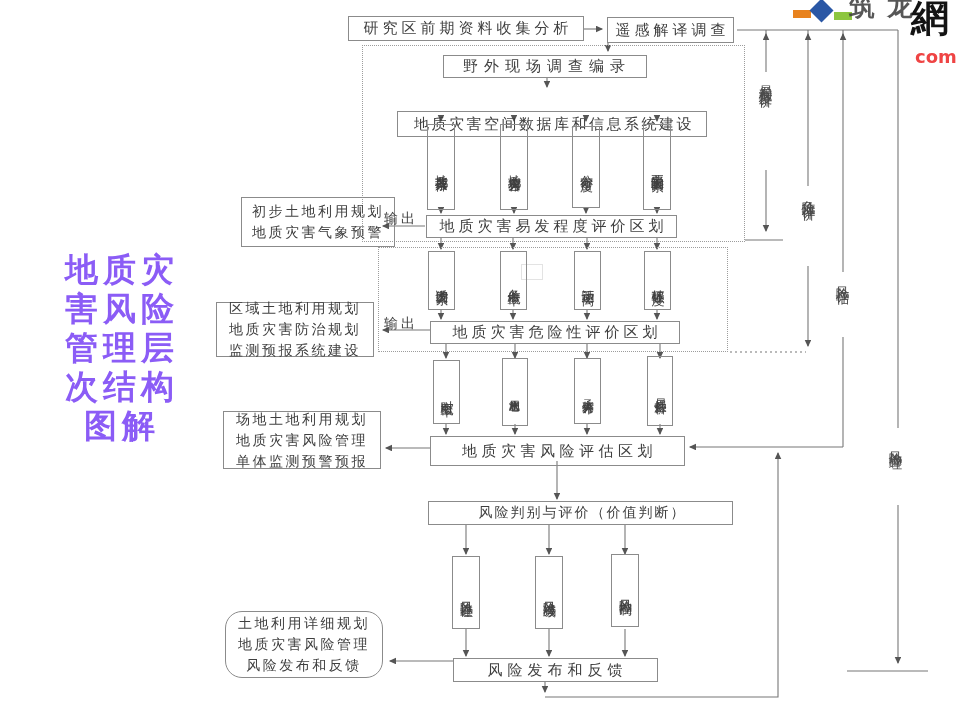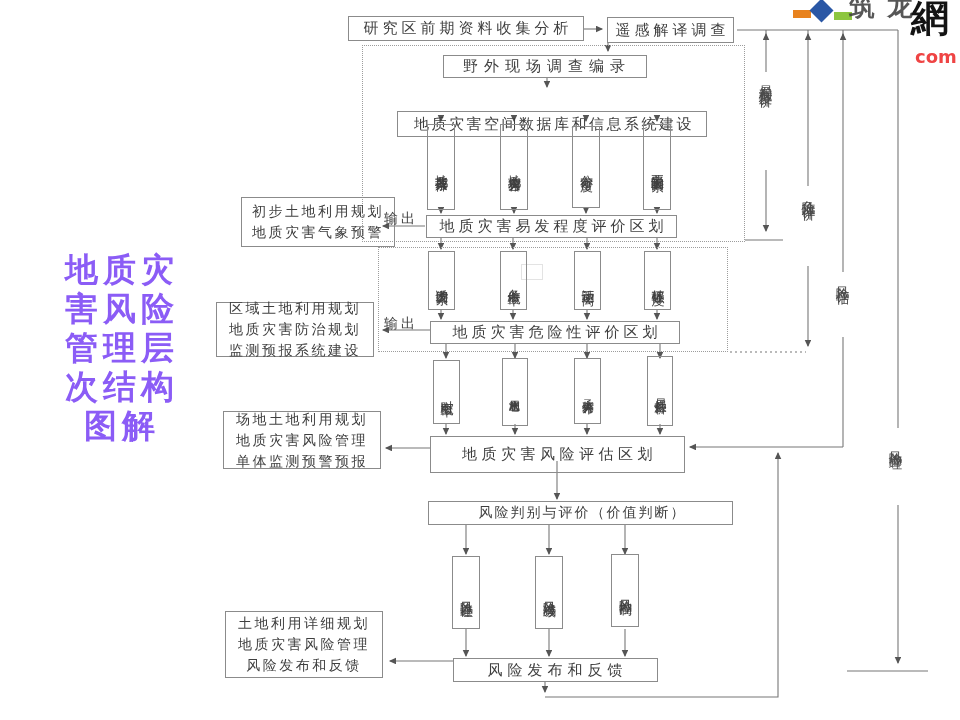--- a/index.html
+++ b/index.html
@@ -143,21 +143,21 @@
     <div class="wm-net">網</div>
     <div class="wm-com">com</div>
   </div>
 
   <div class="node" style="left:348px;top:16px;width:236px;height:25px;">研究区前期资料收集分析</div>
   <div class="node" style="left:607px;top:17px;width:127px;height:26px;">遥感解译调查</div>
   <div class="node" style="left:443px;top:55px;width:204px;height:23px;letter-spacing:6px;">野外现场调查编录</div>
   <div class="node" style="left:397px;top:91px;width:310px;height:26px;letter-spacing:2.5px;margin-top:20px;">地质灾害空间数据库和信息系统建设</div>
   <div class="node" style="left:426px;top:215px;width:251px;height:23px;">地质灾害易发程度评价区划</div>
   <div class="node" style="left:430px;top:321px;width:250px;height:23px;">地质灾害危险性评价区划</div>
-  <div class="node" style="left:430px;top:436px;width:255px;height:37px;letter-spacing:4.5px;">地质灾害风险评估区划</div>
+  <div class="node" style="left:430px;top:436px;width:255px;height:30px;letter-spacing:4.5px;">地质灾害风险评估区划</div>
   <div class="node" style="left:428px;top:501px;width:305px;height:24px;font-size:14px;letter-spacing:2px;">风险判别与评价（价值判断）</div>
   <div class="node" style="left:453px;top:658px;width:205px;height:24px;letter-spacing:5px;">风险发布和反馈</div>
 
   <div class="node vert" style="left:427px;top:124px;width:28px;height:86px;">地质背景条件</div>
   <div class="node vert" style="left:500px;top:124px;width:28px;height:86px;">地质灾害分布</div>
   <div class="node vert" style="left:572px;top:126px;width:28px;height:82px;">分布密度</div>
   <div class="node vert" style="left:643px;top:124px;width:28px;height:86px;">主要影响因素</div>
 
   <div class="node vert" style="left:428px;top:251px;width:27px;height:59px;">诱发因素</div>
   <div class="node vert" style="left:500px;top:251px;width:27px;height:59px;">条件概率</div>
@@ -180,21 +180,21 @@
   <div class="leftbox" style="left:216px;top:302px;width:158px;height:55px;">
     <div>区域土地利用规划</div>
     <div>地质灾害防治规划</div>
     <div>监测预报系统建设</div>
   </div>
   <div class="leftbox" style="left:223px;top:411px;width:158px;height:58px;">
     <div>场地土地利用规划</div>
     <div>地质灾害风险管理</div>
     <div>单体监测预警预报</div>
   </div>
-  <div class="leftbox" style="left:225px;top:611px;width:158px;height:67px;">
+  <div class="leftbox" style="left:225px;top:611px;width:158px;height:67px;border-radius:17px;">
     <div>土地利用详细规划</div>
     <div>地质灾害风险管理</div>
     <div>风险发布和反馈</div>
   </div>
 
   <div class="outlbl" style="left:384px;top:210px;">输出</div>
   <div class="outlbl" style="left:384px;top:315px;">输出</div>
 
   <div class="rlabel" style="left:757px;top:74px;">易发程度评价</div>
   <div class="rlabel" style="left:800px;top:189px;">危险性评价</div>

